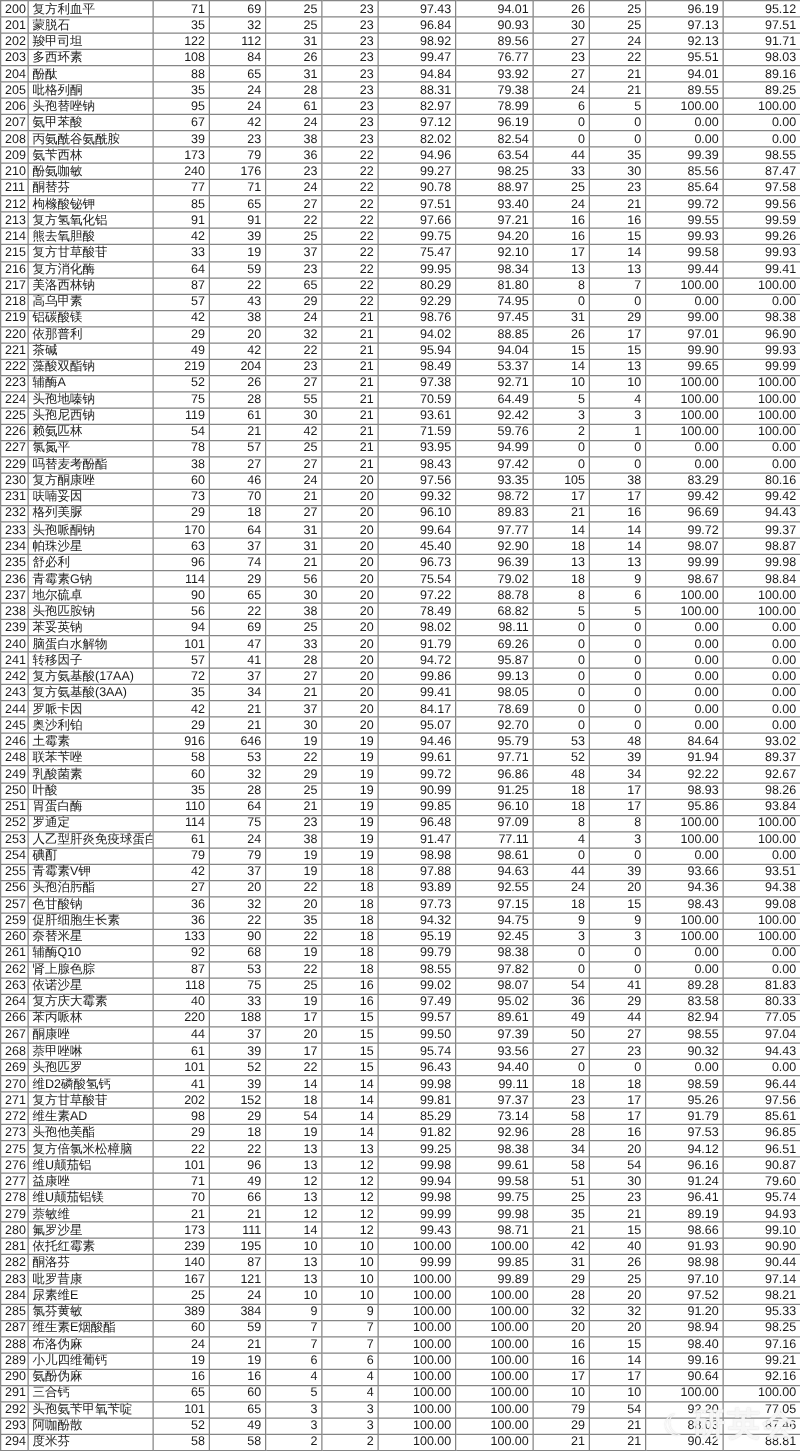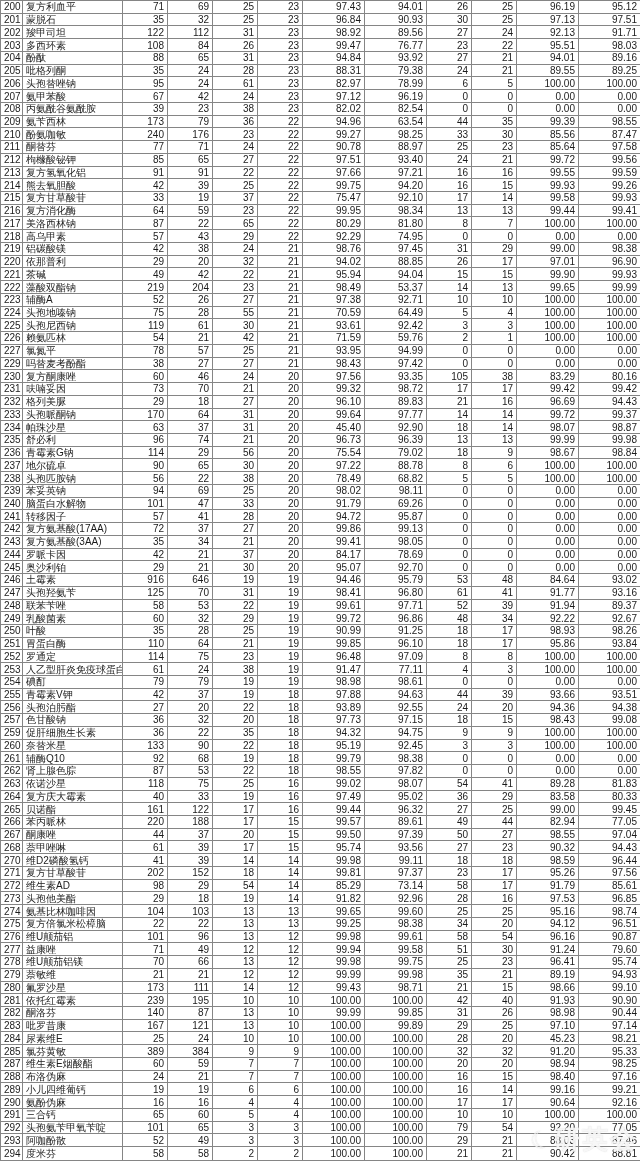--- a/index.html
+++ b/index.html
@@ -712,34 +712,20 @@
           <td class="num">19</td>
           <td class="num">19</td>
           <td class="num">94.46</td>
           <td class="num">95.79</td>
           <td class="num">53</td>
           <td class="num">48</td>
           <td class="num">84.64</td>
           <td class="num">93.02</td>
         </tr>
         <tr>
-          <td class="seq">247</td>
-          <td class="name">头孢羟氨苄</td>
-          <td class="num">125</td>
-          <td class="num">70</td>
-          <td class="num">31</td>
-          <td class="num">19</td>
-          <td class="num">98.41</td>
-          <td class="num">96.80</td>
-          <td class="num">61</td>
-          <td class="num">41</td>
-          <td class="num">91.77</td>
-          <td class="num">93.16</td>
-        </tr>
-        <tr>
           <td class="seq">248</td>
           <td class="name">联苯苄唑</td>
           <td class="num">58</td>
           <td class="num">53</td>
           <td class="num">22</td>
           <td class="num">19</td>
           <td class="num">99.61</td>
           <td class="num">97.71</td>
           <td class="num">52</td>
           <td class="num">39</td>
@@ -950,34 +936,20 @@
           <td class="num">19</td>
           <td class="num">16</td>
           <td class="num">97.49</td>
           <td class="num">95.02</td>
           <td class="num">36</td>
           <td class="num">29</td>
           <td class="num">83.58</td>
           <td class="num">80.33</td>
         </tr>
         <tr>
-          <td class="seq">265</td>
-          <td class="name">贝诺酯</td>
-          <td class="num">161</td>
-          <td class="num">122</td>
-          <td class="num">17</td>
-          <td class="num">16</td>
-          <td class="num">99.44</td>
-          <td class="num">96.32</td>
-          <td class="num">27</td>
-          <td class="num">25</td>
-          <td class="num">99.00</td>
-          <td class="num">99.45</td>
-        </tr>
-        <tr>
           <td class="seq">266</td>
           <td class="name">苯丙哌林</td>
           <td class="num">220</td>
           <td class="num">188</td>
           <td class="num">17</td>
           <td class="num">15</td>
           <td class="num">99.57</td>
           <td class="num">89.61</td>
           <td class="num">49</td>
           <td class="num">44</td>
@@ -1006,20 +978,34 @@
           <td class="num">17</td>
           <td class="num">15</td>
           <td class="num">95.74</td>
           <td class="num">93.56</td>
           <td class="num">27</td>
           <td class="num">23</td>
           <td class="num">90.32</td>
           <td class="num">94.43</td>
         </tr>
         <tr>
+          <td class="seq">269</td>
+          <td class="name">头孢匹罗</td>
+          <td class="num">101</td>
+          <td class="num">52</td>
+          <td class="num">22</td>
+          <td class="num">15</td>
+          <td class="num">96.43</td>
+          <td class="num">94.40</td>
+          <td class="num">0</td>
+          <td class="num">0</td>
+          <td class="num">0.00</td>
+          <td class="num">0.00</td>
+        </tr>
+        <tr>
           <td class="seq">270</td>
           <td class="name">维D2磷酸氢钙</td>
           <td class="num">41</td>
           <td class="num">39</td>
           <td class="num">14</td>
           <td class="num">14</td>
           <td class="num">99.98</td>
           <td class="num">99.11</td>
           <td class="num">18</td>
           <td class="num">18</td>
@@ -1062,34 +1048,20 @@
           <td class="num">19</td>
           <td class="num">14</td>
           <td class="num">91.82</td>
           <td class="num">92.96</td>
           <td class="num">28</td>
           <td class="num">16</td>
           <td class="num">97.53</td>
           <td class="num">96.85</td>
         </tr>
         <tr>
-          <td class="seq">274</td>
-          <td class="name">氨基比林咖啡因</td>
-          <td class="num">104</td>
-          <td class="num">103</td>
-          <td class="num">13</td>
-          <td class="num">13</td>
-          <td class="num">99.65</td>
-          <td class="num">99.60</td>
-          <td class="num">25</td>
-          <td class="num">25</td>
-          <td class="num">95.16</td>
-          <td class="num">98.74</td>
-        </tr>
-        <tr>
           <td class="seq">275</td>
           <td class="name">复方倍氯米松樟脑</td>
           <td class="num">22</td>
           <td class="num">22</td>
           <td class="num">13</td>
           <td class="num">13</td>
           <td class="num">99.25</td>
           <td class="num">98.38</td>
           <td class="num">34</td>
           <td class="num">20</td>
@@ -1212,21 +1184,21 @@
           <td class="seq">284</td>
           <td class="name">尿素维E</td>
           <td class="num">25</td>
           <td class="num">24</td>
           <td class="num">10</td>
           <td class="num">10</td>
           <td class="num">100.00</td>
           <td class="num">100.00</td>
           <td class="num">28</td>
           <td class="num">20</td>
-          <td class="num">45.23</td>
+          <td class="num">97.52</td>
           <td class="num">98.21</td>
         </tr>
         <tr>
           <td class="seq">285</td>
           <td class="name">氯芬黄敏</td>
           <td class="num">389</td>
           <td class="num">384</td>
           <td class="num">9</td>
           <td class="num">9</td>
           <td class="num">100.00</td>

